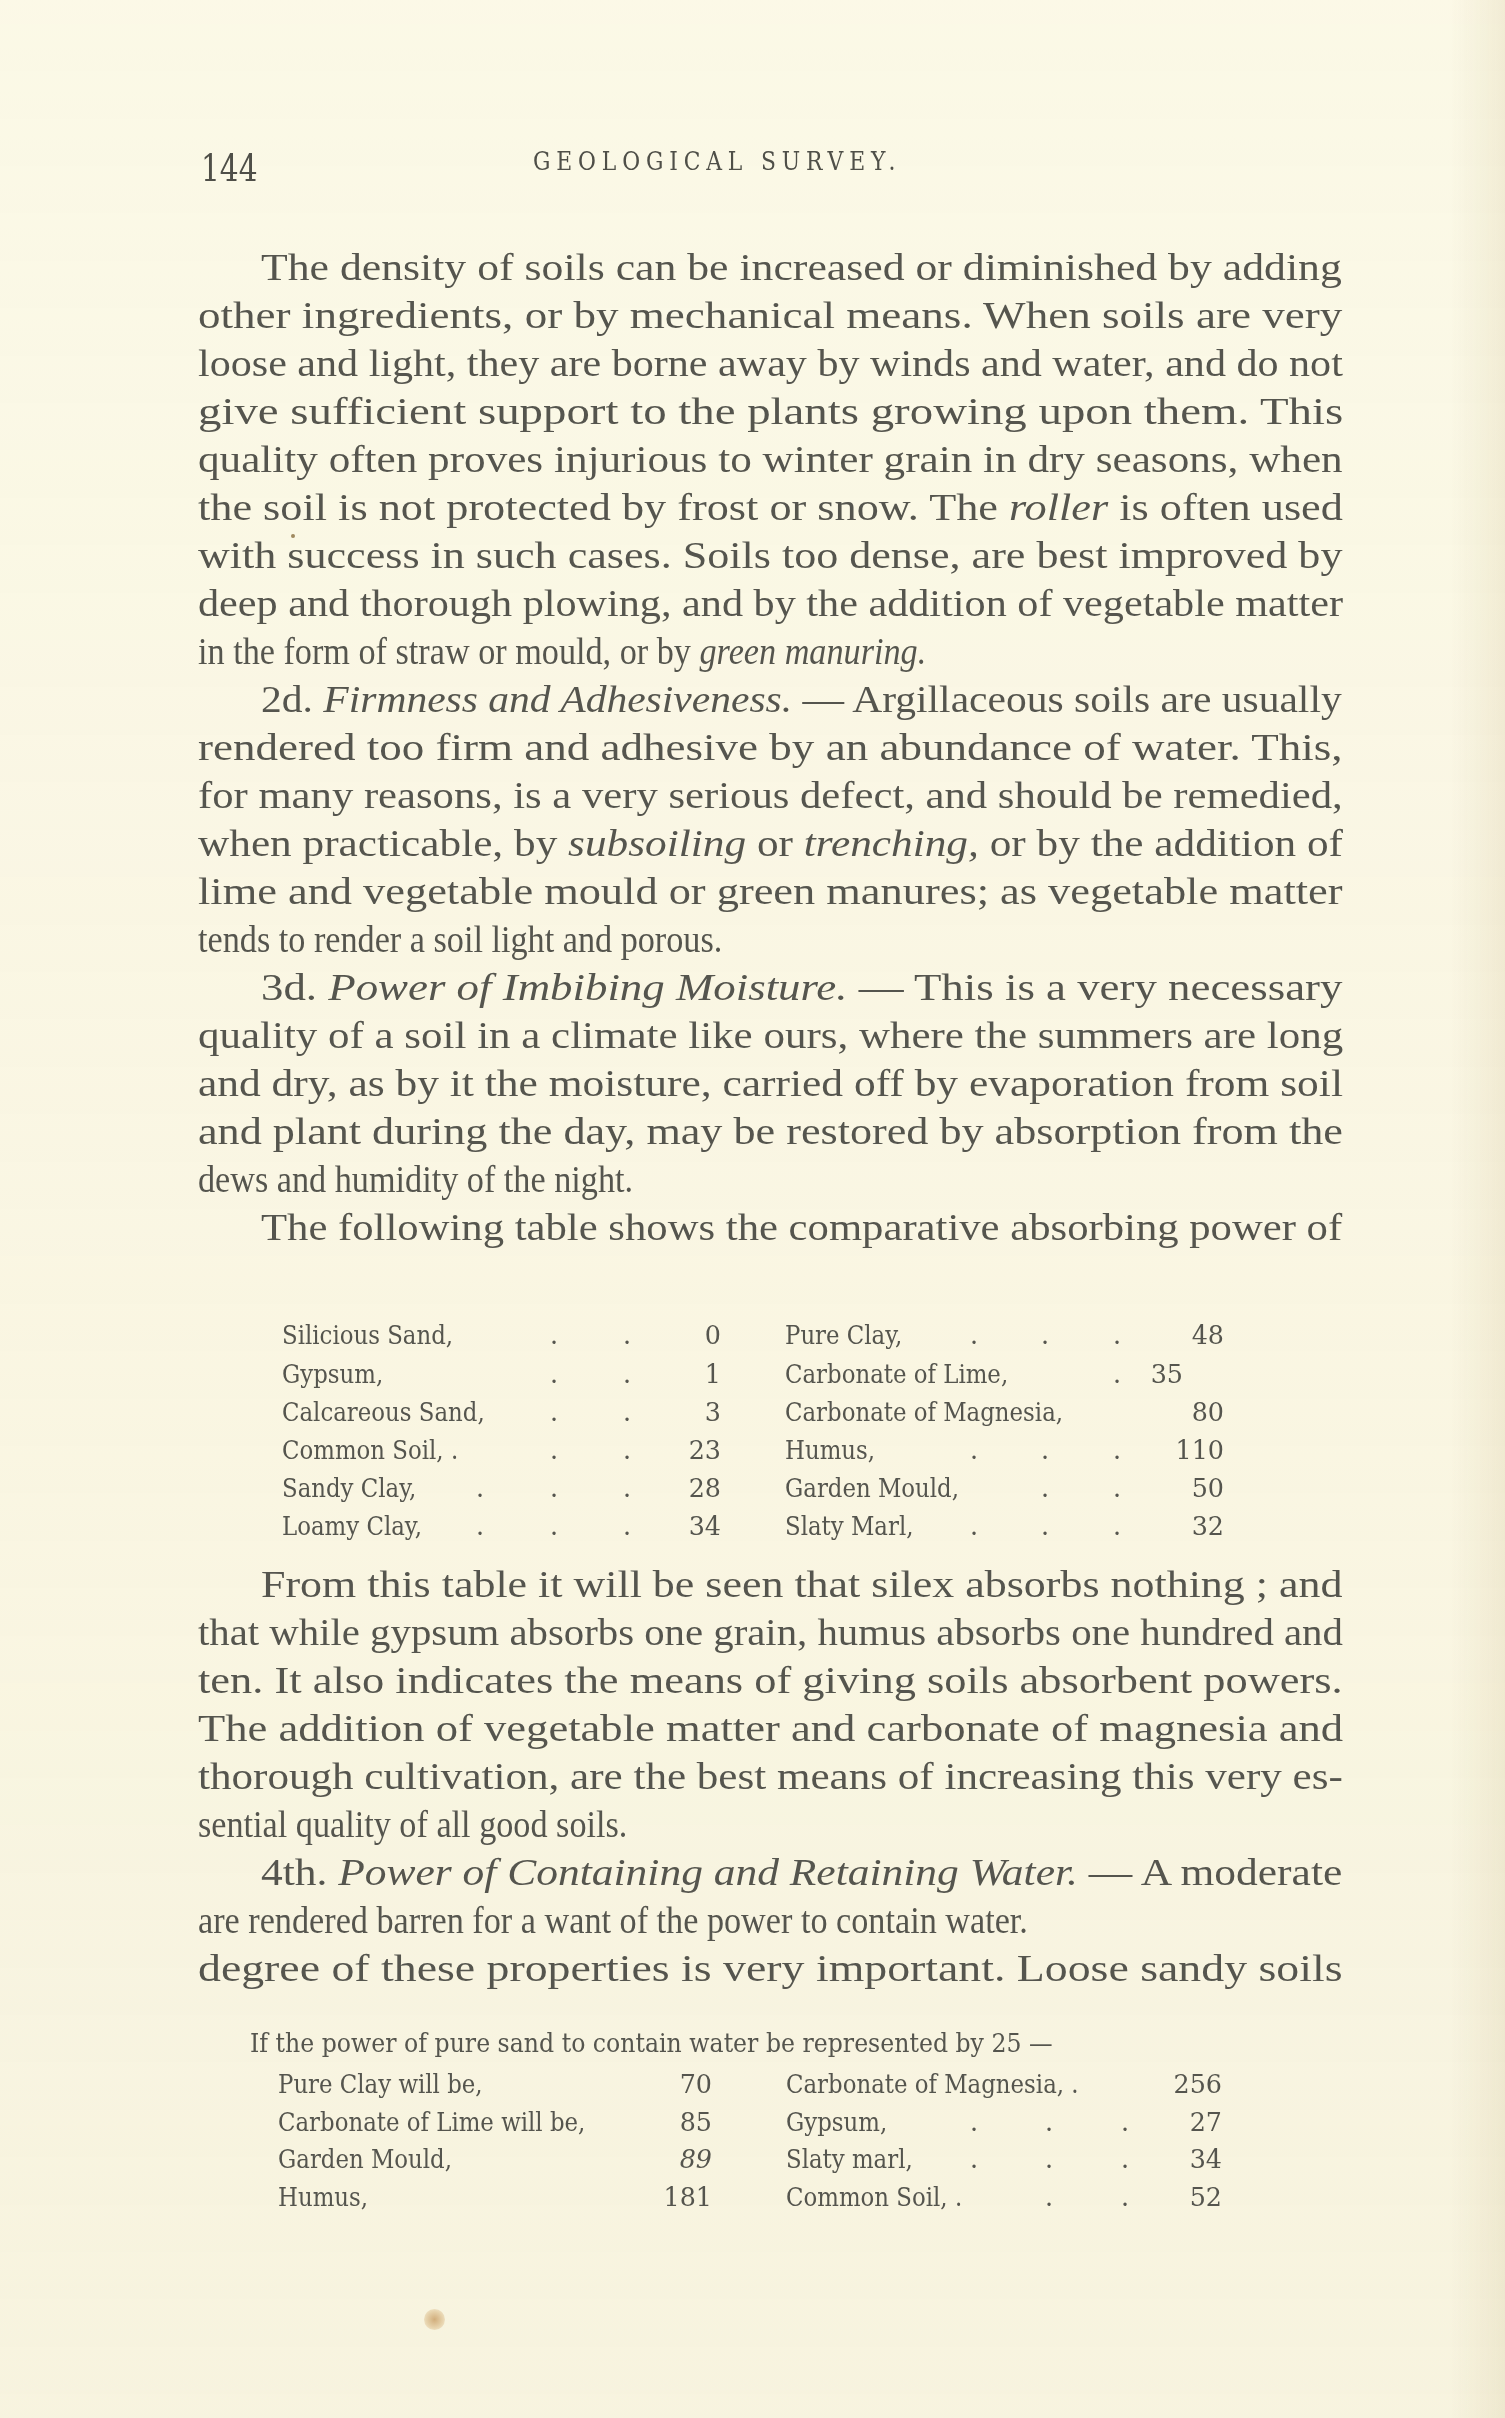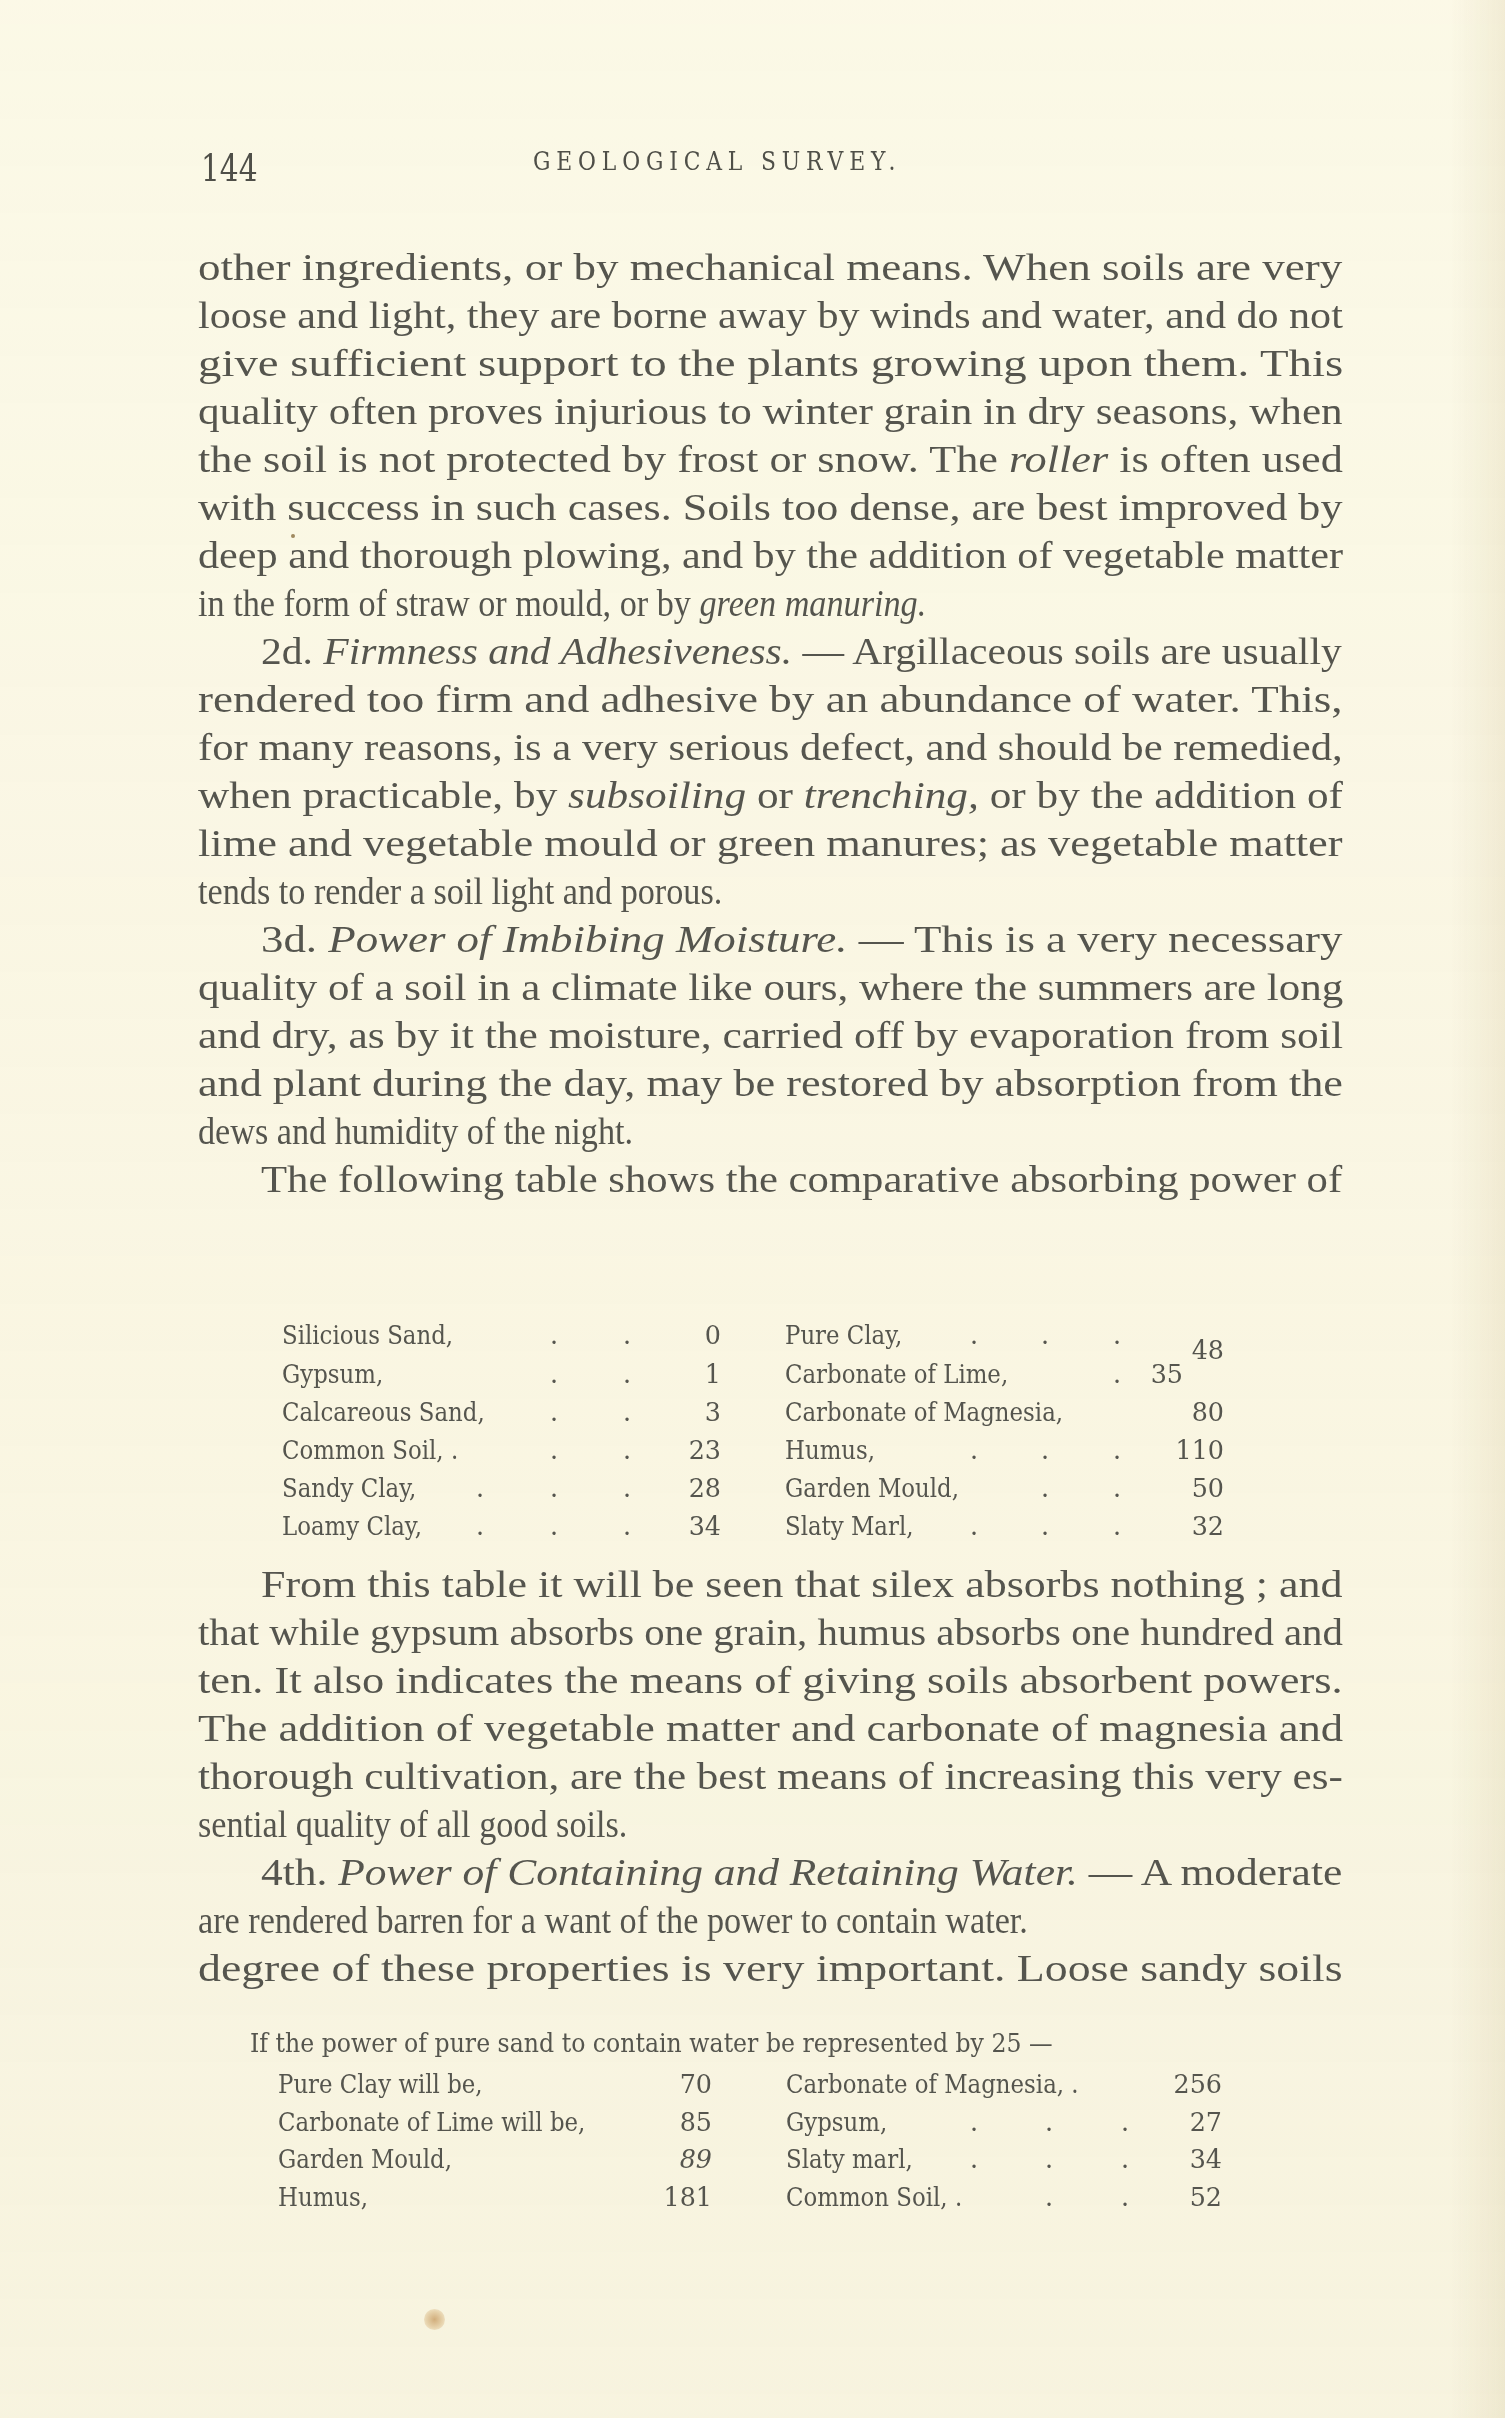--- a/index.html
+++ b/index.html
@@ -52,20 +52,21 @@
   .speck { position: absolute; width: 3.8px; height: 3.8px; border-radius: 50%; background: rgba(120,90,40,0.7); }
 </style>
 </head>
 <body>
 
 <div class="page">
   <div class="page-number">144</div>
   <div class="running-head">GEOLOGICAL SURVEY.</div>
 
   <div class="body-text" id="body1">
+      <div class="line indent"><span class="inner" style="display: inline-block; transform-origin: left center; transform: scaleX(1.1507);"><span>The density of soils can be increased or diminished by adding</span></span></div>
       <div class="line"><span class="inner" style="display: inline-block; transform-origin: left center; transform: scaleX(1.186);"><span>other ingredients, or by mechanical means.  When soils are very</span></span></div>
       <div class="line"><span class="inner" style="display: inline-block; transform-origin: left center; transform: scaleX(1.1075);"><span>loose and light, they are borne away by winds and water, and do not</span></span></div>
       <div class="line"><span class="inner" style="display: inline-block; transform-origin: left center; transform: scaleX(1.2321);"><span>give sufficient support to the plants growing upon them.  This</span></span></div>
       <div class="line"><span class="inner" style="display: inline-block; transform-origin: left center; transform: scaleX(1.1357);"><span>quality often proves injurious to winter grain in dry seasons, when</span></span></div>
       <div class="line"><span class="inner" style="display: inline-block; transform-origin: left center; transform: scaleX(1.1643);"><span>the soil is not protected by frost or snow.  The </span><em>roller</em><span> is often used</span></span></div>
       <div class="line"><span class="inner" style="display: inline-block; transform-origin: left center; transform: scaleX(1.1598);"><span>with success in such cases.  Soils too dense, are best improved by</span></span></div>
       <div class="line"><span class="inner" style="display: inline-block; transform-origin: left center; transform: scaleX(1.1106);"><span>deep and thorough plowing, and by the addition of vegetable matter</span></span></div>
       <div class="line last"><span class="inner" style="display: inline-block; transform-origin: left center; transform: scaleX(0.9);"><span>in the form of straw or mould, or by </span><em>green manuring.</em></span></div>
       <div class="line indent"><span class="inner" style="display: inline-block; transform-origin: left center; transform: scaleX(1.0932);"><span>2d. </span><em>Firmness and Adhesiveness.</em><span> — Argillaceous soils are usually</span></span></div>
       <div class="line"><span class="inner" style="display: inline-block; transform-origin: left center; transform: scaleX(1.1849);"><span>rendered too firm and adhesive by an abundance of water.  This,</span></span></div>
@@ -118,21 +119,21 @@
         <span class="dot" style="left: 476px;">.</span>
         <span class="dot" style="left: 550px;">.</span>
         <span class="dot" style="left: 623px;">.</span>
         <span class="val" style="left: 646px; width: 75px;">34</span>
       </div>
       <div class="row" style="top: 1316px; left: 0px;">
         <span class="name" style="left: 785px; transform: scaleX(0.9);">Pure Clay,</span>
         <span class="dot" style="left: 970px;">.</span>
         <span class="dot" style="left: 1041px;">.</span>
         <span class="dot" style="left: 1113px;">.</span>
-        <span class="val" style="left: 1149px; width: 75px; margin-top: 15px;">48</span>
+        <span class="val" style="left: 1149px; width: 75px;">48</span>
       </div>
       <div class="row" style="top: 1355px; left: 0px;">
         <span class="name" style="left: 785px; transform: scaleX(0.9);">Carbonate of Lime,</span>
         <span class="dot" style="left: 1113px;">.</span>
         <span class="val" style="left: 1108px; width: 75px;">35</span>
       </div>
       <div class="row" style="top: 1393px; left: 0px;">
         <span class="name" style="left: 785px; transform: scaleX(0.9);">Carbonate of Magnesia,</span>
         <span class="val" style="left: 1149px; width: 75px;">80</span>
       </div>

